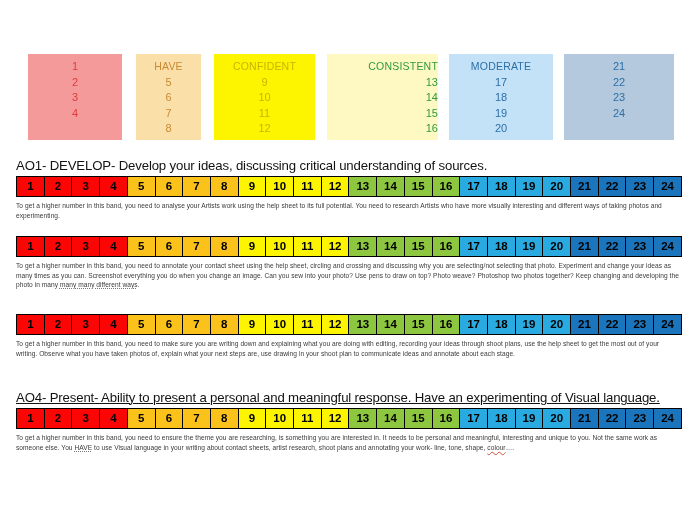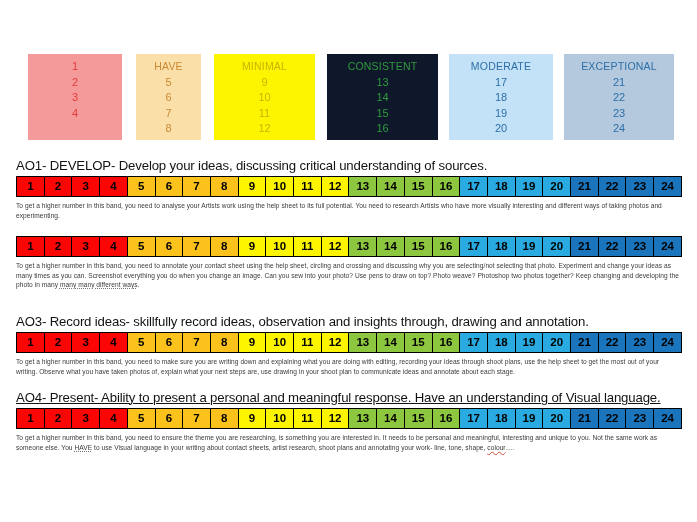--- a/index.html
+++ b/index.html
@@ -106,45 +106,44 @@
 
   <div class="band-card" style="left:108px; width:65px; background:#fadfa8; color:#c98a33;">
     <span class="band-title">HAVE</span>
     <span class="band-num">5</span>
     <span class="band-num">6</span>
     <span class="band-num">7</span>
     <span class="band-num">8</span>
   </div>
 
   <div class="band-card" style="left:186px; width:101px; background:#fdf500; color:#c9b400;">
-    <span class="band-title">MINIMAL</span>
+    <span class="band-title">CONFIDENT</span>
     <span class="band-num">9</span>
     <span class="band-num">10</span>
     <span class="band-num">11</span>
     <span class="band-num">12</span>
   </div>
 
-  <div class="band-card" style="left:299px; width:111px; background:#0f172a; color:#2f9a3e;">
+  <div class="band-card" style="left:299px; width:111px; background:#fef9c3; color:#2f9a3e;text-align:right;">
     <span class="band-title">CONSISTENT</span>
     <span class="band-num">13</span>
     <span class="band-num">14</span>
     <span class="band-num">15</span>
     <span class="band-num">16</span>
   </div>
 
   <div class="band-card" style="left:421px; width:104px; background:#c3e2f7; color:#2c6fa8;">
     <span class="band-title">MODERATE</span>
     <span class="band-num">17</span>
     <span class="band-num">18</span>
     <span class="band-num">19</span>
     <span class="band-num">20</span>
   </div>
 
   <div class="band-card" style="left:536px; width:110px; background:#b4c9dd; color:#2c6fa8;">
-    <span class="band-title">EXCEPTIONAL</span>
     <span class="band-num">21</span>
     <span class="band-num">22</span>
     <span class="band-num">23</span>
     <span class="band-num">24</span>
   </div>
 </div>
 
 <div class="ao-section" style="top:158px;">
   <h2 class="ao-heading">AO1- DEVELOP- Develop your ideas, discussing critical understanding of sources.</h2>
   <div class="scale" id="scale-0">
@@ -202,21 +201,20 @@
       <div class="scale-cell" style="background: rgb(26, 117, 188);">22</div>
       <div class="scale-cell" style="background: rgb(26, 117, 188);">23</div>
       <div class="scale-cell" style="background: rgb(26, 117, 188);">24</div>
     </div>
   <p class="ao-desc">
     <span>To get a higher number in this band, you need to annotate your contact sheet using the help sheet, circling and crossing and discussing why you are selecting/not selecting that photo. Experiment and change your ideas as many times as you can. Screenshot everything you do when you change an image. Can you sew into your photo? Use pens to draw on top? Photo weave? Photoshop two photos together? Keep changing and developing the photo in many </span><span class="squiggle">many many different ways</span><span>.</span>
   </p>
 </div>
 
 <div class="ao-section" style="top:314px;">
-  <h2 class="ao-heading">AO3- Record ideas- skillfully record ideas, observation and insights through, drawing and annotation.</h2>
   <div class="scale" id="scale-2">
       <div class="scale-cell" style="background: rgb(251, 5, 5);">1</div>
       <div class="scale-cell" style="background: rgb(251, 5, 5);">2</div>
       <div class="scale-cell" style="background: rgb(251, 5, 5);">3</div>
       <div class="scale-cell" style="background: rgb(251, 5, 5);">4</div>
       <div class="scale-cell" style="background: rgb(252, 194, 28);">5</div>
       <div class="scale-cell" style="background: rgb(252, 194, 28);">6</div>
       <div class="scale-cell" style="background: rgb(252, 194, 28);">7</div>
       <div class="scale-cell" style="background: rgb(252, 194, 28);">8</div>
       <div class="scale-cell" style="background: rgb(253, 245, 0);">9</div>
@@ -233,21 +231,21 @@
       <div class="scale-cell" style="background: rgb(41, 171, 226);">20</div>
       <div class="scale-cell" style="background: rgb(26, 117, 188);">21</div>
       <div class="scale-cell" style="background: rgb(26, 117, 188);">22</div>
       <div class="scale-cell" style="background: rgb(26, 117, 188);">23</div>
       <div class="scale-cell" style="background: rgb(26, 117, 188);">24</div>
     </div>
   <p class="ao-desc">To get a higher number in this band, you need to make sure you are writing down and explaining what you are doing with editing, recording your ideas through shoot plans, use the help sheet to get the most out of your writing. Observe what you have taken photos of, explain what your next steps are, use drawing in your shoot plan to communicate ideas and annotate about each stage.</p>
 </div>
 
 <div class="ao-section" style="top:390px;">
-  <h2 class="ao-heading underlined">AO4- Present- Ability to present a personal and meaningful response. Have an understanding of Visual language.</h2>
+  <h2 class="ao-heading underlined">AO4- Present- Ability to present a personal and meaningful response. Have an experimenting of Visual language.</h2>
   <div class="scale" id="scale-3">
       <div class="scale-cell" style="background: rgb(251, 5, 5);">1</div>
       <div class="scale-cell" style="background: rgb(251, 5, 5);">2</div>
       <div class="scale-cell" style="background: rgb(251, 5, 5);">3</div>
       <div class="scale-cell" style="background: rgb(251, 5, 5);">4</div>
       <div class="scale-cell" style="background: rgb(252, 194, 28);">5</div>
       <div class="scale-cell" style="background: rgb(252, 194, 28);">6</div>
       <div class="scale-cell" style="background: rgb(252, 194, 28);">7</div>
       <div class="scale-cell" style="background: rgb(252, 194, 28);">8</div>
       <div class="scale-cell" style="background: rgb(253, 245, 0);">9</div>

